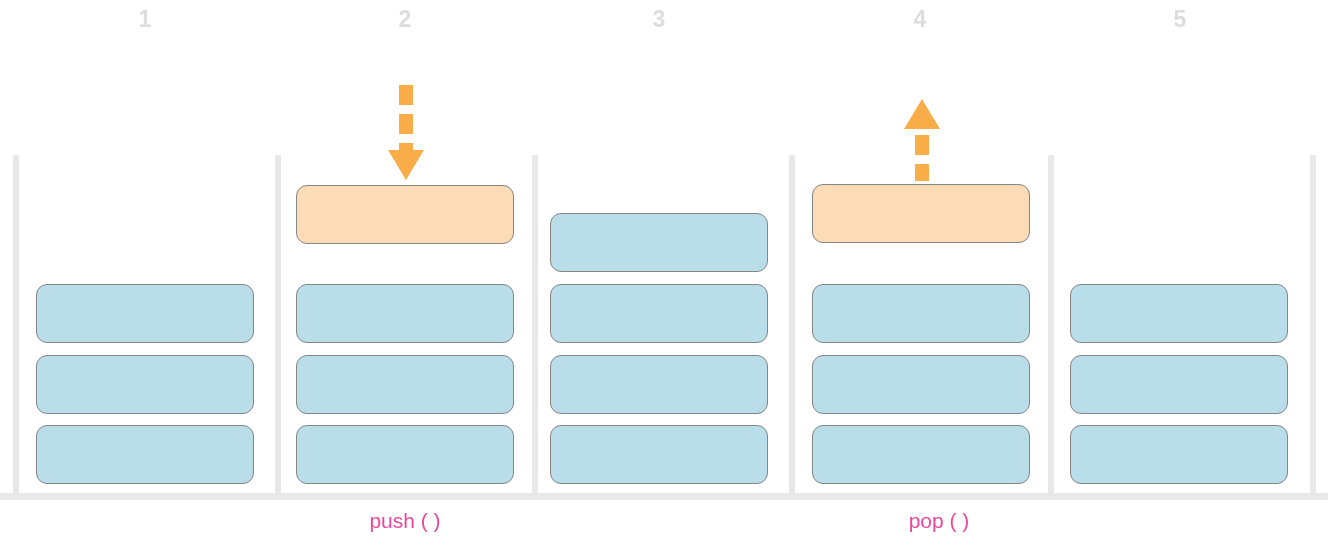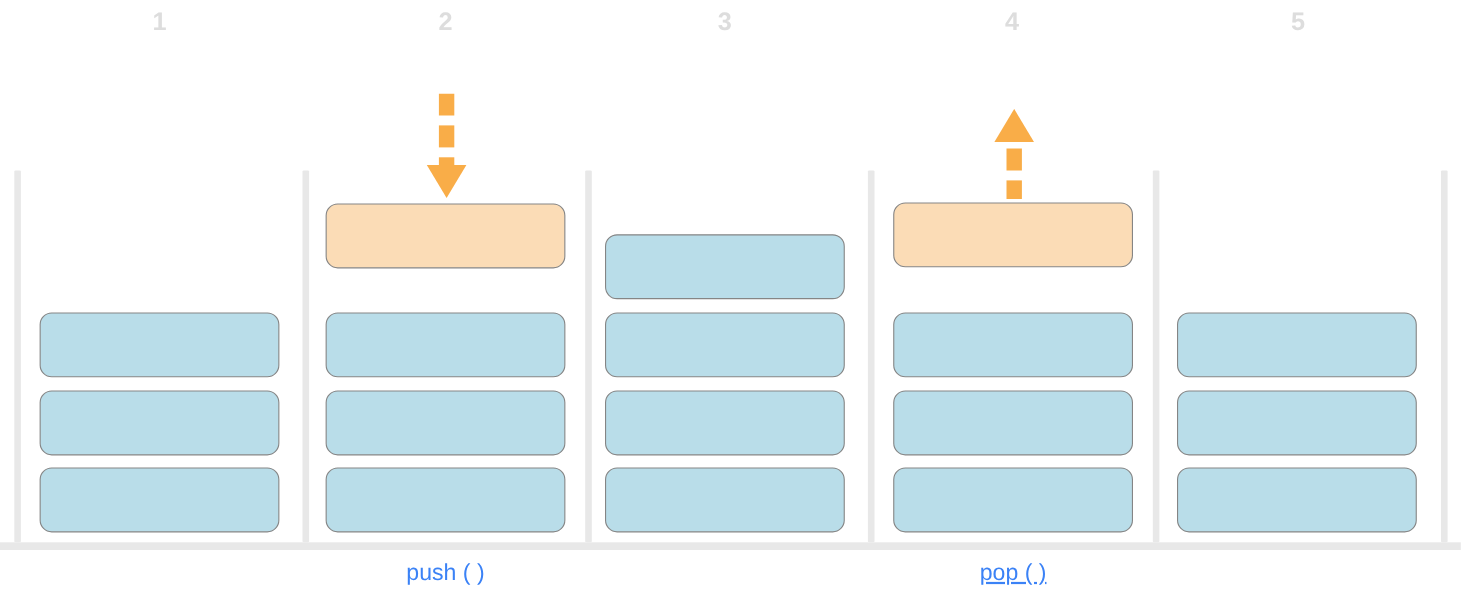--- a/index.html
+++ b/index.html
@@ -76,21 +76,21 @@
   }
   .arrow svg { display: block; }
 
   
   .op-label {
     position: absolute;
     top: 509px;
     width: 240px;
     text-align: center;
     font-size: 21px;
-    color: #3b82f6;
+    color: #ec4899;
     user-select: none;
   }
 </style>
 </head>
 <body>
 
 <div id="stage">
 
   <div id="numbers-layer">
       <div class="col-number" style="left: 115px;">1</div>
@@ -155,16 +155,16 @@
         <svg width="38" height="82" viewBox="0 0 38 82">
           <polygon points="19,0 37,30 1,30" fill="#f9ad48"></polygon>
           <rect x="12" y="36" width="14" height="20" fill="#f9ad48"></rect>
           <rect x="12" y="65" width="14" height="17" fill="#f9ad48"></rect>
         </svg>
       </div>
     </div>
 
   <div id="labels-layer">
       <div class="op-label" style="left: 285px;">push ( )</div>
-      <div class="op-label" style="left: 801px; text-decoration: underline;">pop ( )</div>
+      <div class="op-label" style="left: 819px;">pop ( )</div>
     </div>
 
 </div>
 
 </body></html>

